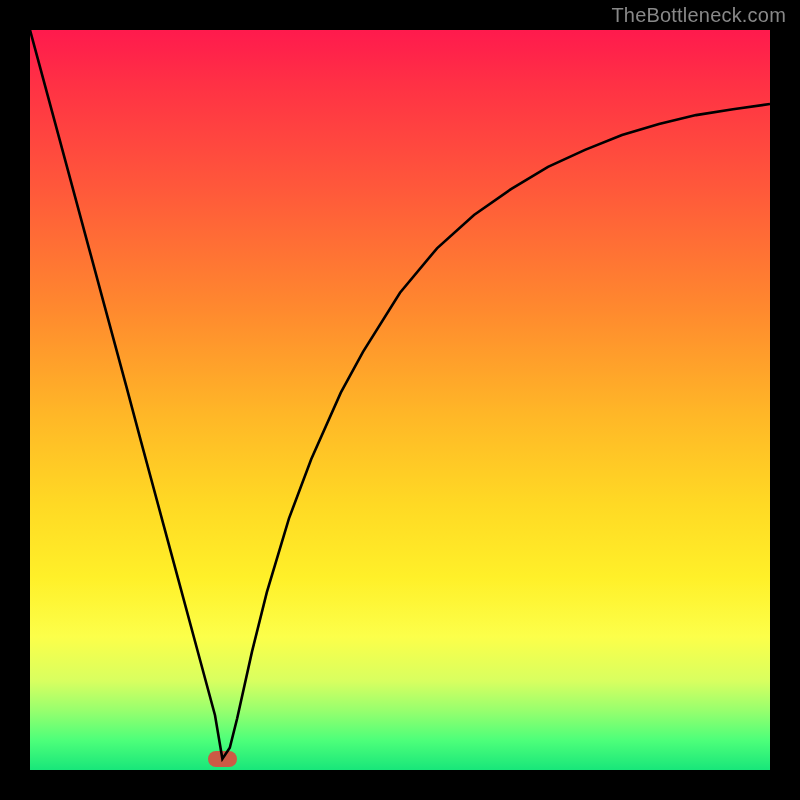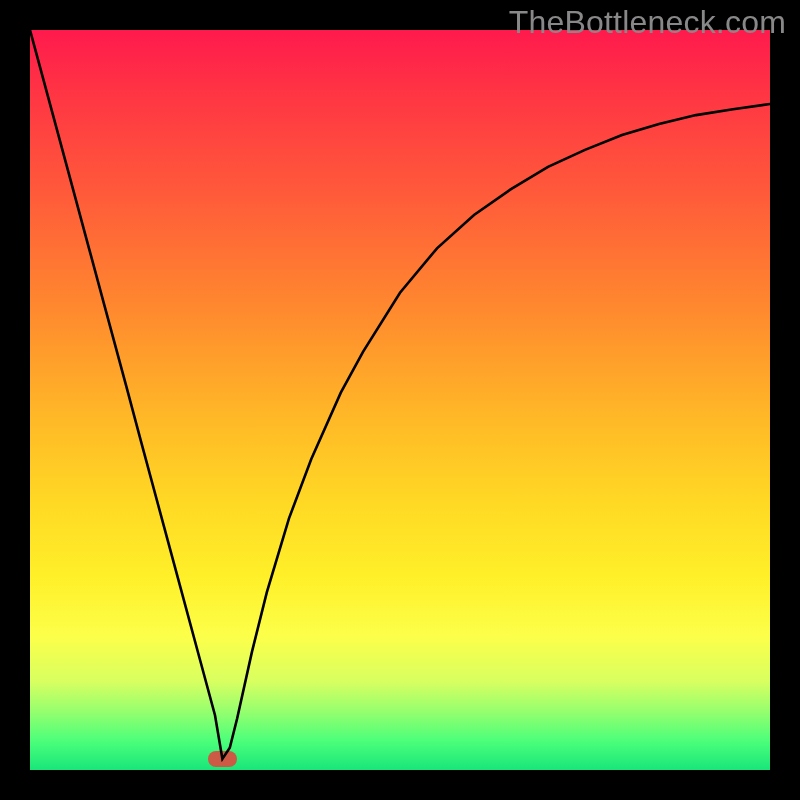--- a/index.html
+++ b/index.html
@@ -15,21 +15,21 @@
     position: relative;
     width: 800px;
     height: 800px;
     background: #000;
   }
   .watermark {
     position: absolute;
     top: 4px;
     right: 14px;
     color: #888;
-    font-size: 32px;
+    font-size: 20px;
     font-weight: 500;
     letter-spacing: 0.2px;
     z-index: 10;
     user-select: none;
   }
   .plot-area {
     position: absolute;
     left: 30px;
     top: 30px;
     width: 740px;

